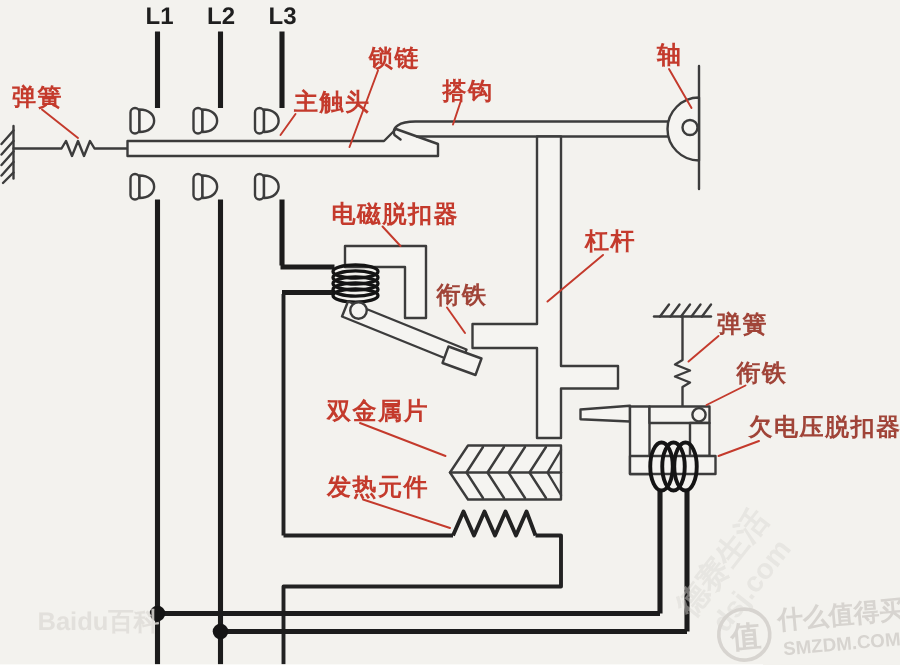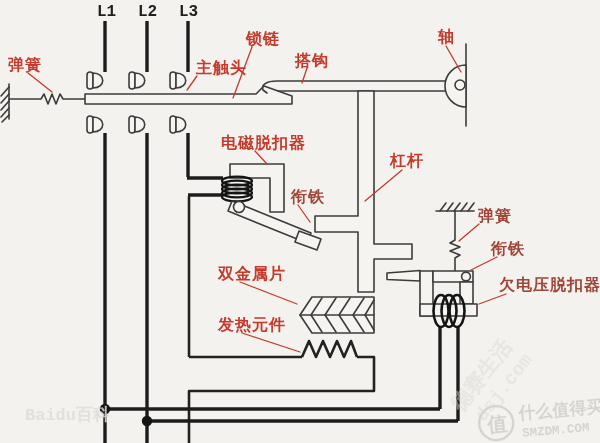--- a/index.html
+++ b/index.html
@@ -1,17 +1,17 @@
 <!DOCTYPE html>
 <html><head>
 <meta charset="utf-8">
 <style>
   html,body{margin:0;padding:0;background:#ffffff;}
   #stage{position:relative;width:600px;height:443px;background:#f3f2ee;overflow:hidden;
-         font-family:Liberation Mono, monospace;}
+         font-family:Liberation Sans, sans-serif;}
   svg{position:absolute;left:0;top:0;}
   .mech{stroke:#3c3c3c;stroke-width:1.6;fill:none;stroke-linejoin:round;stroke-linecap:round;}
   .body{stroke:#3c3c3c;stroke-width:1.6;fill:#f5f4f1;stroke-linejoin:round;}
   .wire{stroke:#1c1c1c;stroke-width:3.4;fill:none;stroke-linecap:butt;}
   .wire2{stroke:#222222;stroke-width:2.6;fill:none;stroke-linecap:butt;stroke-linejoin:round;}
   .coil{stroke:#141414;stroke-width:2.2;fill:none;}
   .leader{stroke-width:1.3;fill:none;stroke-linecap:round;}
   .lbl{font-weight:bold;font-size:16px;letter-spacing:1px;}
   .phase{font-weight:bold;font-size:16px;fill:#1f1f1f;}
   .wm{opacity:.85;}

